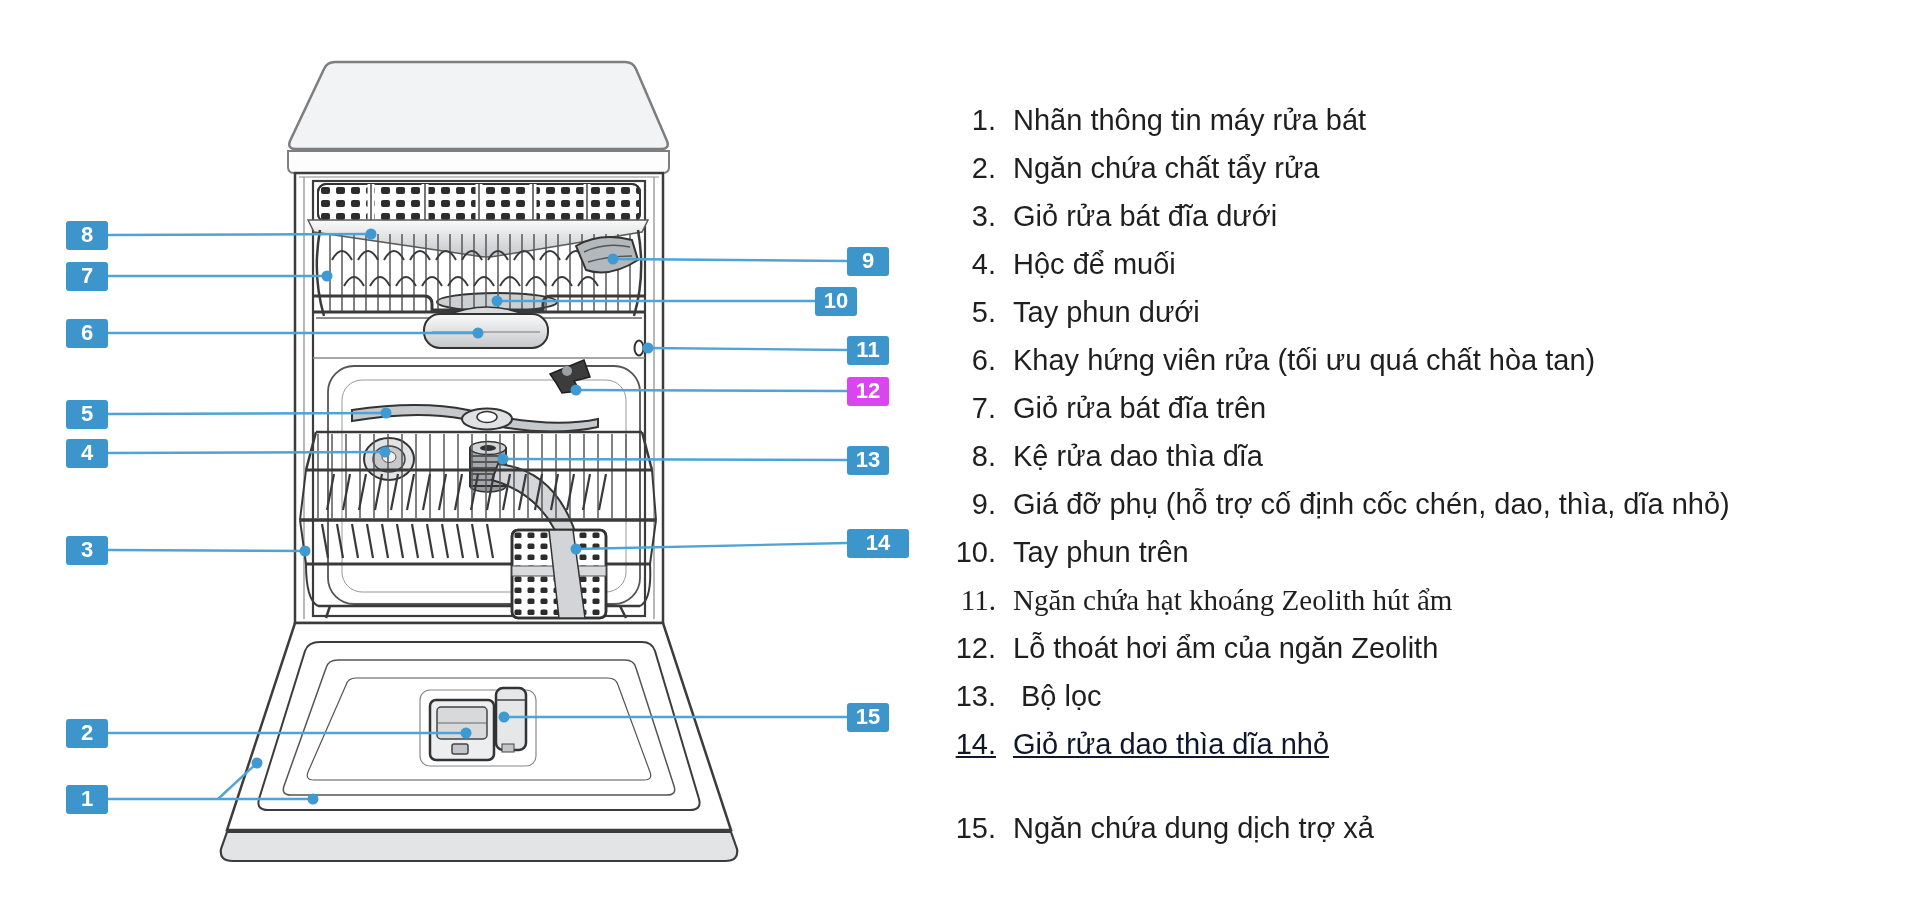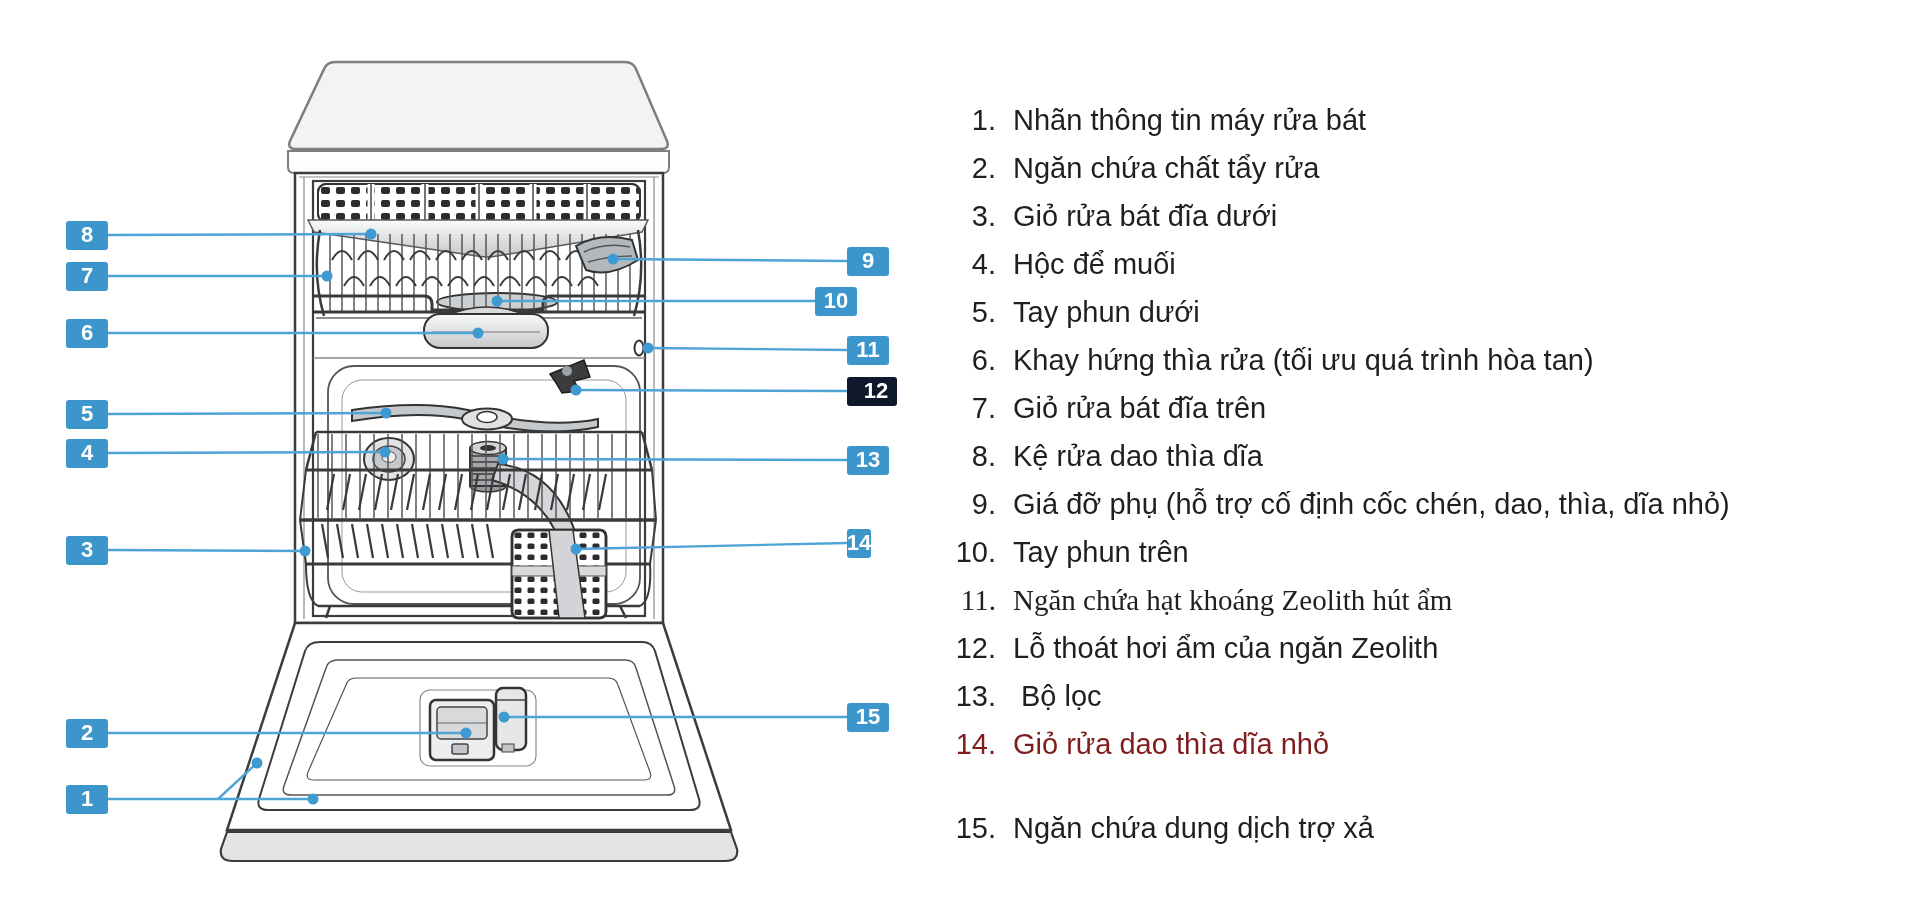--- a/index.html
+++ b/index.html
@@ -210,21 +210,21 @@
       <div class="legend-item" style="top: 240px; color: rgb(31, 31, 31);">
         <span class="legend-num">4.</span>
         <span class="legend-label">Hộc để muối</span>
       </div>
       <div class="legend-item" style="top: 288px; color: rgb(31, 31, 31);">
         <span class="legend-num">5.</span>
         <span class="legend-label">Tay phun dưới</span>
       </div>
       <div class="legend-item" style="top: 336px; color: rgb(31, 31, 31);">
         <span class="legend-num">6.</span>
-        <span class="legend-label">Khay hứng thìa rửa (tối ưu quá trình hòa tan)</span>
+        <span class="legend-label">Khay hứng viên rửa (tối ưu quá chất hòa tan)</span>
       </div>
       <div class="legend-item" style="top: 384px; color: rgb(31, 31, 31);">
         <span class="legend-num">7.</span>
         <span class="legend-label">Giỏ rửa bát đĩa trên</span>
       </div>
       <div class="legend-item" style="top: 432px; color: rgb(31, 31, 31);">
         <span class="legend-num">8.</span>
         <span class="legend-label">Kệ rửa dao thìa dĩa</span>
       </div>
       <div class="legend-item" style="top: 480px; color: rgb(31, 31, 31);">
@@ -240,38 +240,38 @@
         <span class="legend-label">Ngăn chứa hạt khoáng Zeolith hút ẩm</span>
       </div>
       <div class="legend-item" style="top: 624px; color: rgb(31, 31, 31);">
         <span class="legend-num">12.</span>
         <span class="legend-label">Lỗ thoát hơi ẩm của ngăn Zeolith</span>
       </div>
       <div class="legend-item" style="top: 672px; color: rgb(31, 31, 31); gap: 8px;">
         <span class="legend-num">13.</span>
         <span class="legend-label">Bộ lọc</span>
       </div>
-      <div class="legend-item" style="top: 720px; color: #7f1d1d;">
+      <div class="legend-item" style="top: 720px; color: #0f172a; text-decoration: underline;">
         <span class="legend-num">14.</span>
         <span class="legend-label">Giỏ rửa dao thìa dĩa nhỏ</span>
       </div>
       <div class="legend-item" style="top: 768px; color: rgb(31, 31, 31); margin-top: 36px;">
         <span class="legend-num">15.</span>
         <span class="legend-label">Ngăn chứa dung dịch trợ xả</span>
       </div>
     </div>
 
 <div class="callout-box" style="left: 66px; top: 784.5px; width: 42px; height: 29px; background: rgb(60, 149, 203); color: rgb(255, 255, 255);">1</div>
     <div class="callout-box" style="left: 66px; top: 718.5px; width: 42px; height: 29px; background: rgb(60, 149, 203); color: rgb(255, 255, 255);">2</div>
     <div class="callout-box" style="left: 66px; top: 535.5px; width: 42px; height: 29px; background: rgb(60, 149, 203); color: rgb(255, 255, 255);">3</div>
     <div class="callout-box" style="left: 66px; top: 438.5px; width: 42px; height: 29px; background: rgb(60, 149, 203); color: rgb(255, 255, 255);">4</div>
     <div class="callout-box" style="left: 66px; top: 399.5px; width: 42px; height: 29px; background: rgb(60, 149, 203); color: rgb(255, 255, 255);">5</div>
     <div class="callout-box" style="left: 66px; top: 318.5px; width: 42px; height: 29px; background: rgb(60, 149, 203); color: rgb(255, 255, 255);">6</div>
     <div class="callout-box" style="left: 66px; top: 261.5px; width: 42px; height: 29px; background: rgb(60, 149, 203); color: rgb(255, 255, 255);">7</div>
     <div class="callout-box" style="left: 66px; top: 220.5px; width: 42px; height: 29px; background: rgb(60, 149, 203); color: rgb(255, 255, 255);">8</div>
     <div class="callout-box" style="left: 847px; top: 246.5px; width: 42px; height: 29px; background: rgb(60, 149, 203); color: rgb(255, 255, 255);">9</div>
     <div class="callout-box" style="left: 815px; top: 286.5px; width: 42px; height: 29px; background: rgb(60, 149, 203); color: rgb(255, 255, 255);">10</div>
     <div class="callout-box" style="left: 847px; top: 335.5px; width: 42px; height: 29px; background: rgb(60, 149, 203); color: rgb(255, 255, 255);">11</div>
-    <div class="callout-box" style="left: 847px; top: 376.5px; width: 42px; height: 29px; background: #0f172a; color: rgb(255, 255, 255); padding-left: 8px;">12</div>
+    <div class="callout-box" style="left: 847px; top: 376.5px; width: 42px; height: 29px; background: #d946ef; color: rgb(255, 255, 255);">12</div>
     <div class="callout-box" style="left: 847px; top: 445.5px; width: 42px; height: 29px; background: rgb(60, 149, 203); color: rgb(255, 255, 255);">13</div>
-    <div class="callout-box" style="left: 847px; top: 528.5px; width: 24px; height: 29px; background: rgb(60, 149, 203); color: rgb(255, 255, 255); text-align: right;">14</div>
+    <div class="callout-box" style="left: 847px; top: 528.5px; width: 62px; height: 29px; background: rgb(60, 149, 203); color: rgb(255, 255, 255); text-align: right;">14</div>
     <div class="callout-box" style="left: 847px; top: 702.5px; width: 42px; height: 29px; background: rgb(60, 149, 203); color: rgb(255, 255, 255);">15</div>
   </div>
 
 </body></html>

